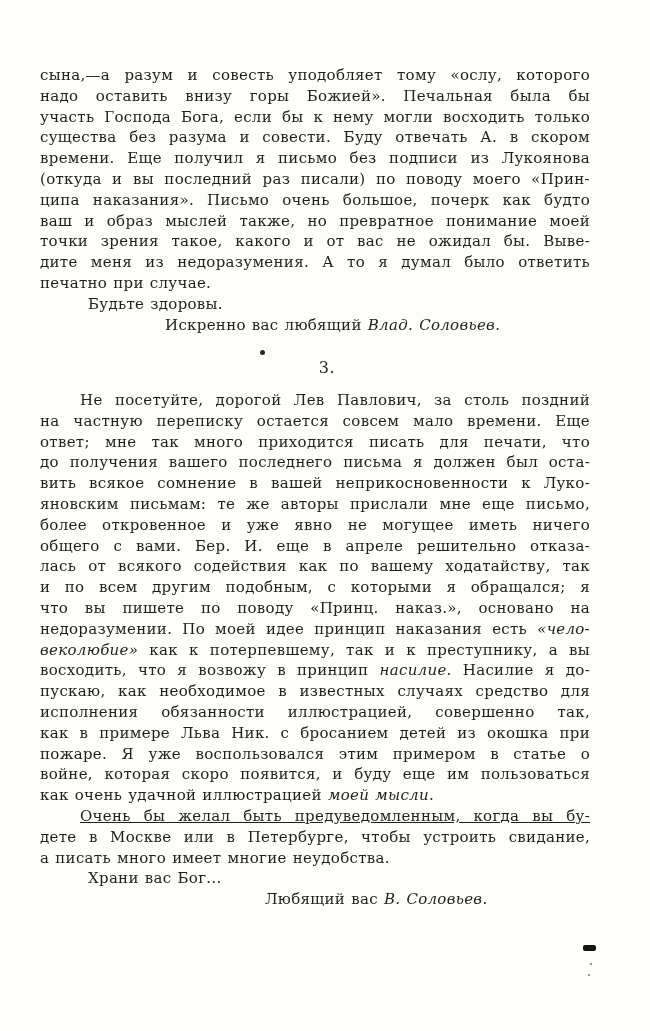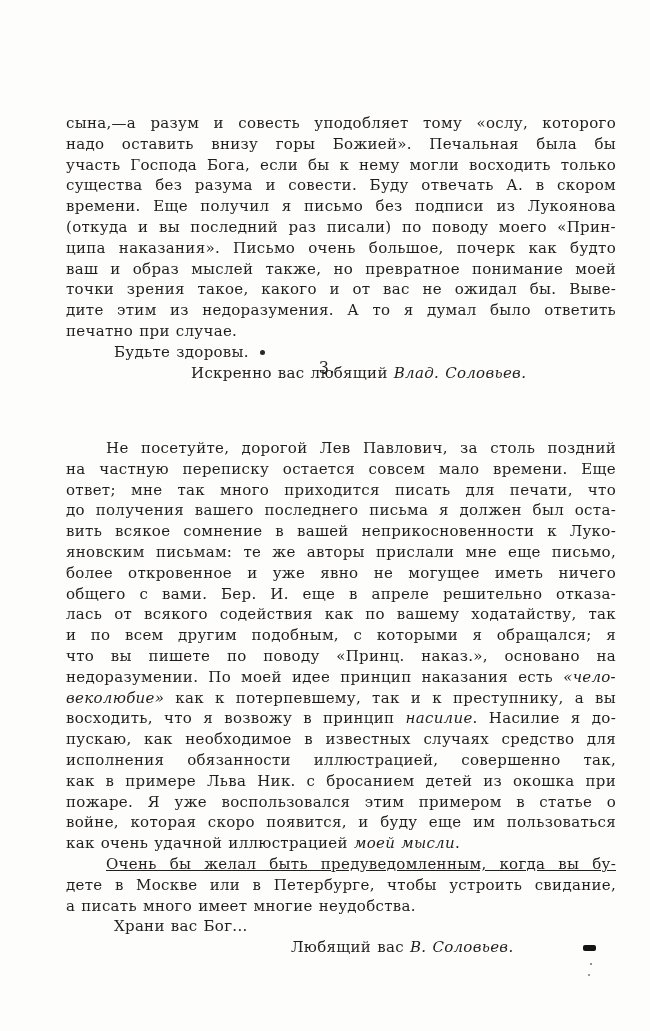--- a/index.html
+++ b/index.html
@@ -6,21 +6,21 @@
   body{background:#e8e8e8;}
   .page{
     position:relative;
     width:650px;height:1031px;
     margin:0 auto;
     background:#fdfdfc;
     overflow:hidden;
     font-family:"DejaVu Serif","Liberation Serif",serif;
     color:#211e1b;
   }
-  .letter-block{position:absolute;left:66px;width:550px;margin-top:48px;}
+  .letter-block{position:absolute;left:40px;width:550px;}
   .line{
     font-size:15px;
     line-height:20.8px;
     letter-spacing:0.3px;
     word-spacing:1px;
     white-space:normal;
     overflow:hidden;
     height:20.8px;
     text-align:left;
   }
@@ -77,21 +77,21 @@
   <div class="letter-block" style="top:65px;">
       <div class="line just"><span class="seg">сына,—а разум и совесть уподобляет тому «ослу, которого</span></div>
       <div class="line just"><span class="seg">надо оставить внизу горы Божией». Печальная была бы</span></div>
       <div class="line just"><span class="seg">участь Господа Бога, если бы к нему могли восходить только</span></div>
       <div class="line just"><span class="seg">существа без разума и совести. Буду отвечать А. в скором</span></div>
       <div class="line just"><span class="seg">времени. Еще получил я письмо без подписи из Лукоянова</span></div>
       <div class="line just"><span class="seg">(откуда и вы последний раз писали) по поводу моего «Прин-</span></div>
       <div class="line just"><span class="seg">ципа наказания». Письмо очень большое, почерк как будто</span></div>
       <div class="line just"><span class="seg">ваш и образ мыслей также, но превратное понимание моей</span></div>
       <div class="line just"><span class="seg">точки зрения такое, какого и от вас не ожидал бы. Выве-</span></div>
-      <div class="line just"><span class="seg">дите этим из недоразумения. А то я думал было ответить</span></div>
+      <div class="line just"><span class="seg">дите меня из недоразумения. А то я думал было ответить</span></div>
       <div class="line"><span class="seg">печатно при случае.</span></div>
       <div class="line" style="padding-left: 48px;"><span class="seg">Будьте здоровы.</span></div>
       <div class="line" style="padding-left: 125px;"><span class="seg">Искренно вас любящий </span><span class="seg it">Влад. Соловьев.</span></div>
     </div>
 
   <div class="sep-dot"></div>
 
   <div class="heading">3.</div>
 
   <div class="letter-block" style="top:390px;">

